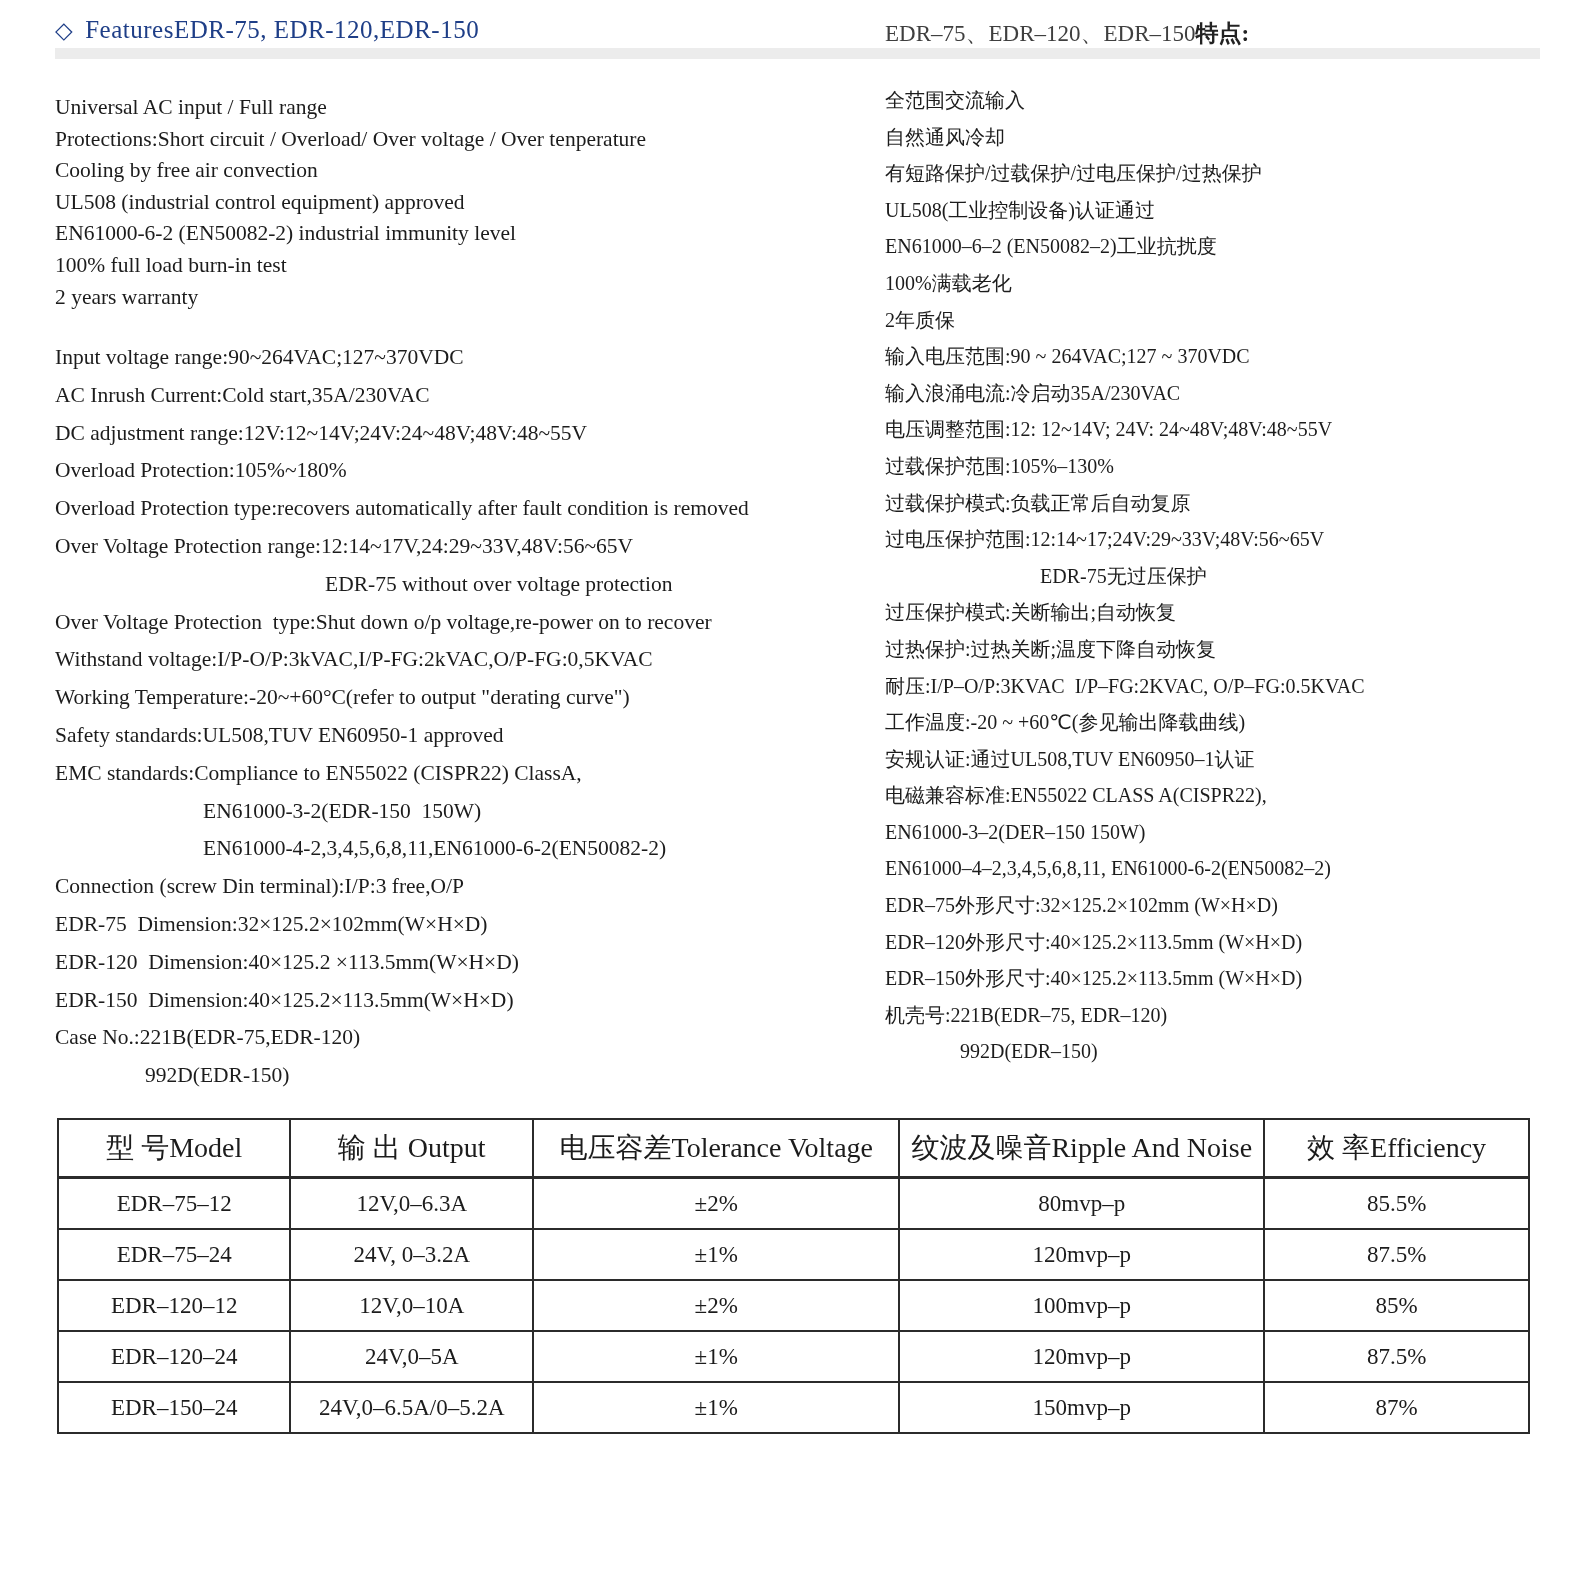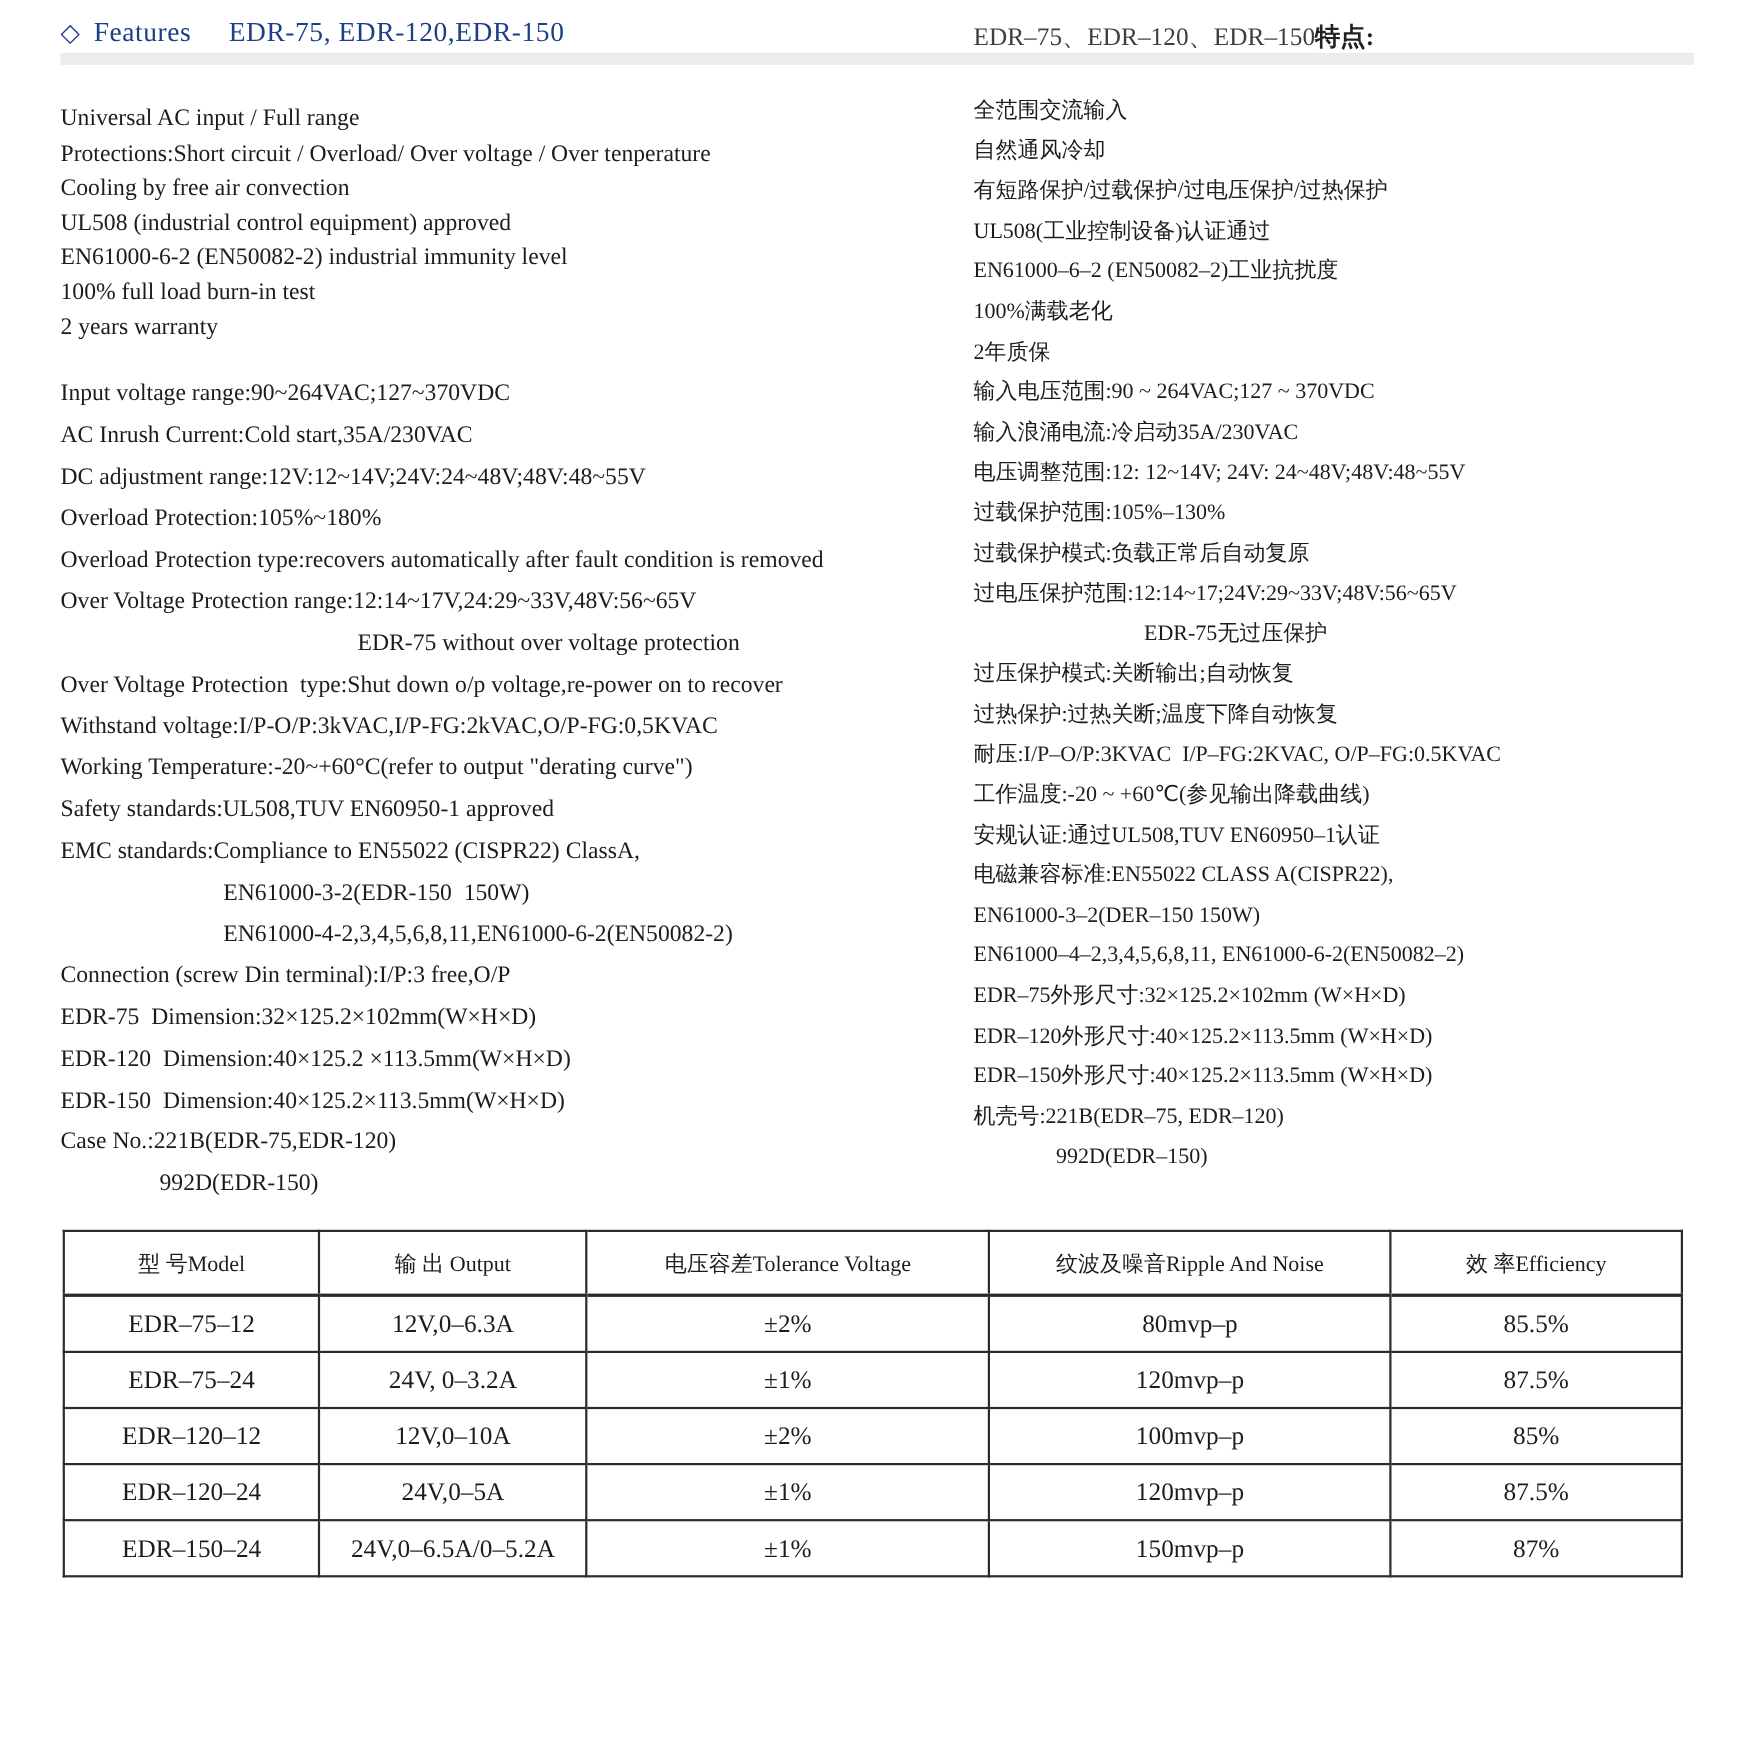--- a/index.html
+++ b/index.html
@@ -11,21 +11,21 @@
     color:#1c1c1c;
     overflow:hidden;
   }
   
   .hdr-left{
     position:absolute;left:55px;top:16px;
     font-size:25px;color:#1e3e87;letter-spacing:0.5px;
     white-space:nowrap;
   }
   .hdr-left .diamond{font-size:23px;margin-right:12px;}
-  .hdr-left .models{margin-left:34px;}
+  .hdr-left .models{}
   .hdr-right{
     position:absolute;left:885px;top:18px;
     font-size:23px;color:#3f3f3f;white-space:nowrap;
     font-family:"Liberation Serif","DejaVu Sans",serif;
   }
   .hdr-right b{color:#222;font-family:Liberation Serif, serif;font-weight:700;}
   .gray-bar{
     position:absolute;left:55px;top:48px;width:1485px;height:11px;
     background:#ececec;
   }
@@ -43,21 +43,21 @@
     position:absolute;left:57px;top:1118px;width:1473px;
     border-collapse:collapse;table-layout:fixed;
     font-size:23px;color:#1c1c1c;
   }
   .spec-table th,.spec-table td{
     border:2px solid #2b2b2b;
     text-align:center;vertical-align:middle;
     padding:0;overflow:hidden;
     font-weight:normal;
   }
-  .spec-table th{height:56px;border-bottom:3px solid #2b2b2b;font-size:20px;}
+  .spec-table th{height:56px;border-bottom:3px solid #2b2b2b;font-size:28px;}
   .spec-table td{height:49px;}
   .c0{width:15.8%}.c1{width:16.5%}.c2{width:24.9%}.c3{width:24.8%}.c4{width:18.0%}
 </style>
 </head>
 <body>
 
 <div class="page">
 
   <div class="hdr-left">
     <span class="diamond">◇</span><span>Features</span><span class="models">EDR-75, EDR-120,EDR-150</span>

